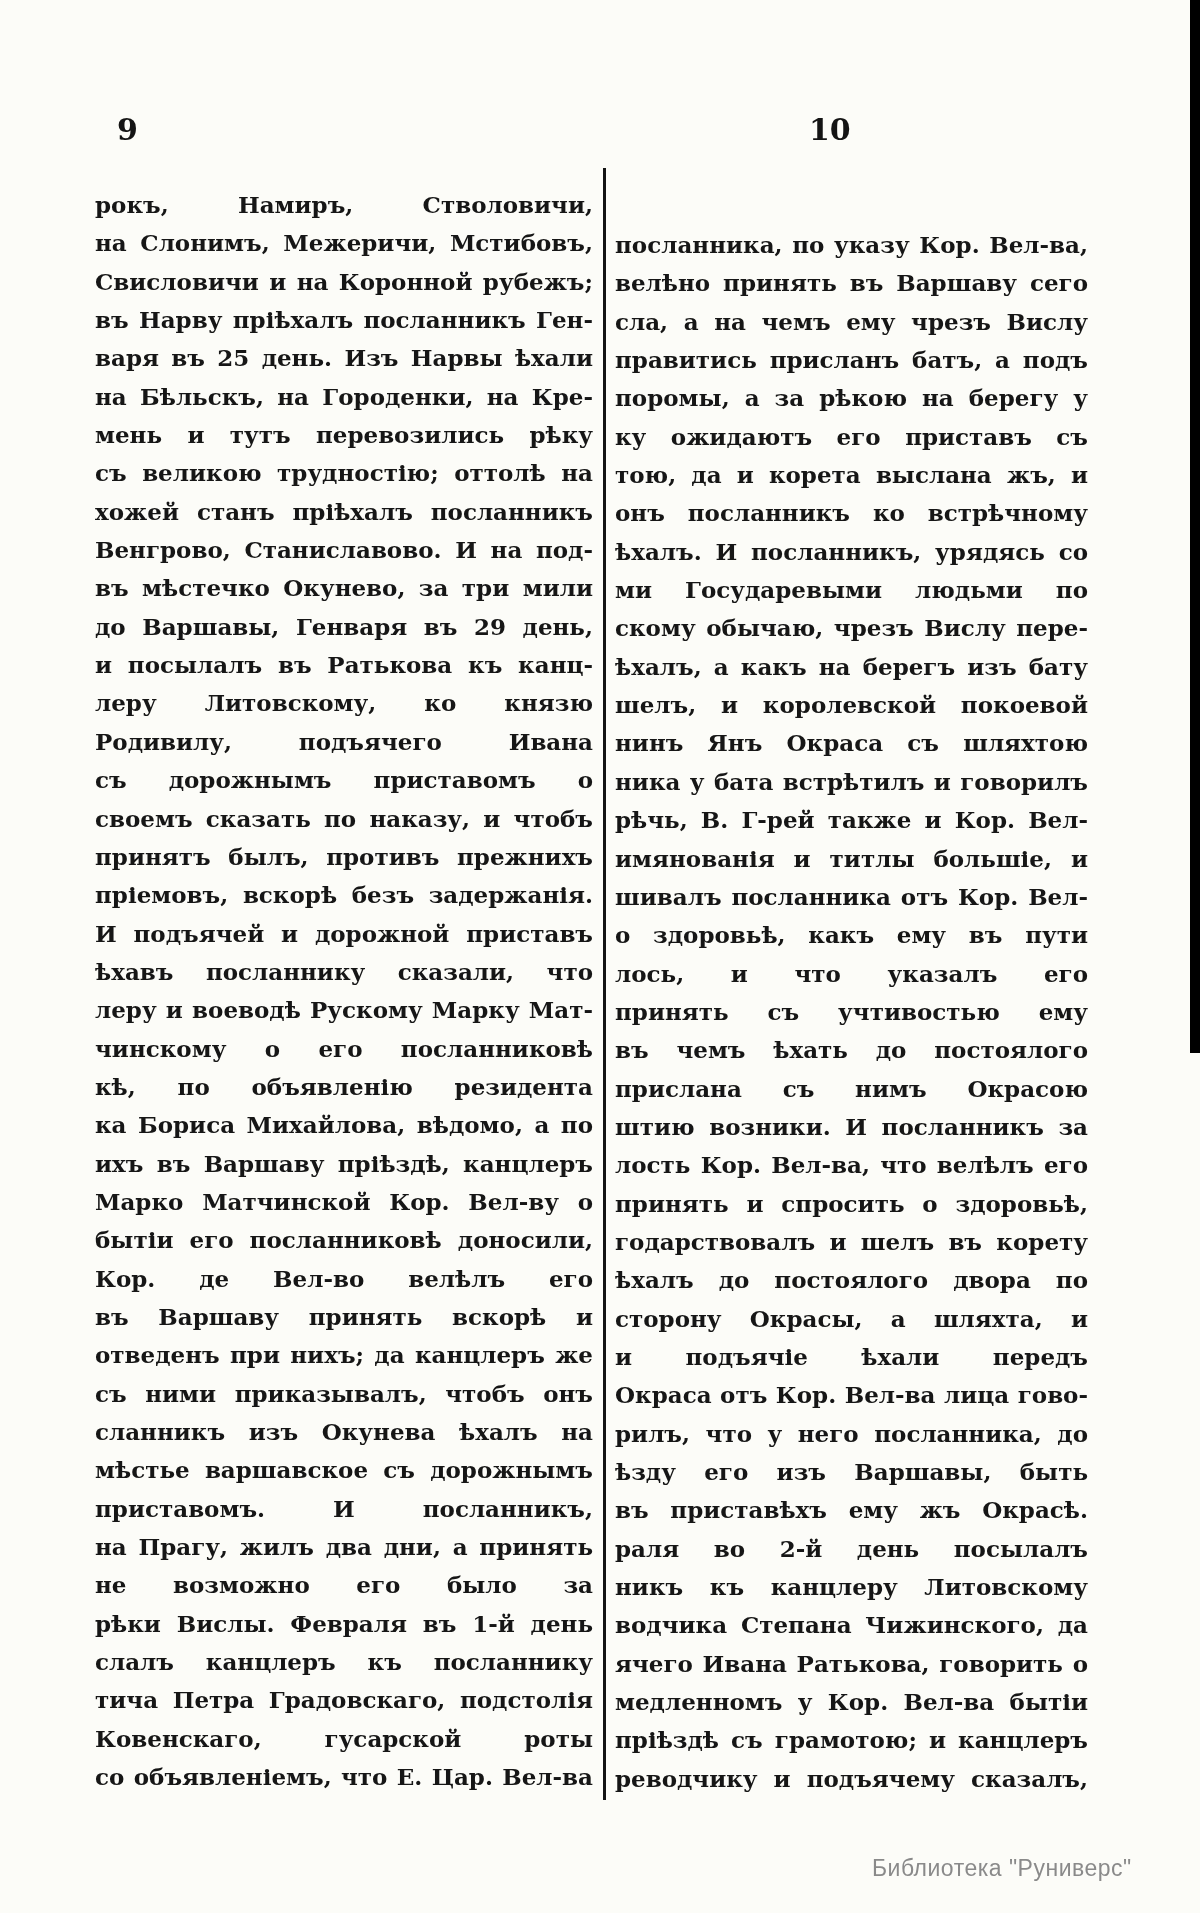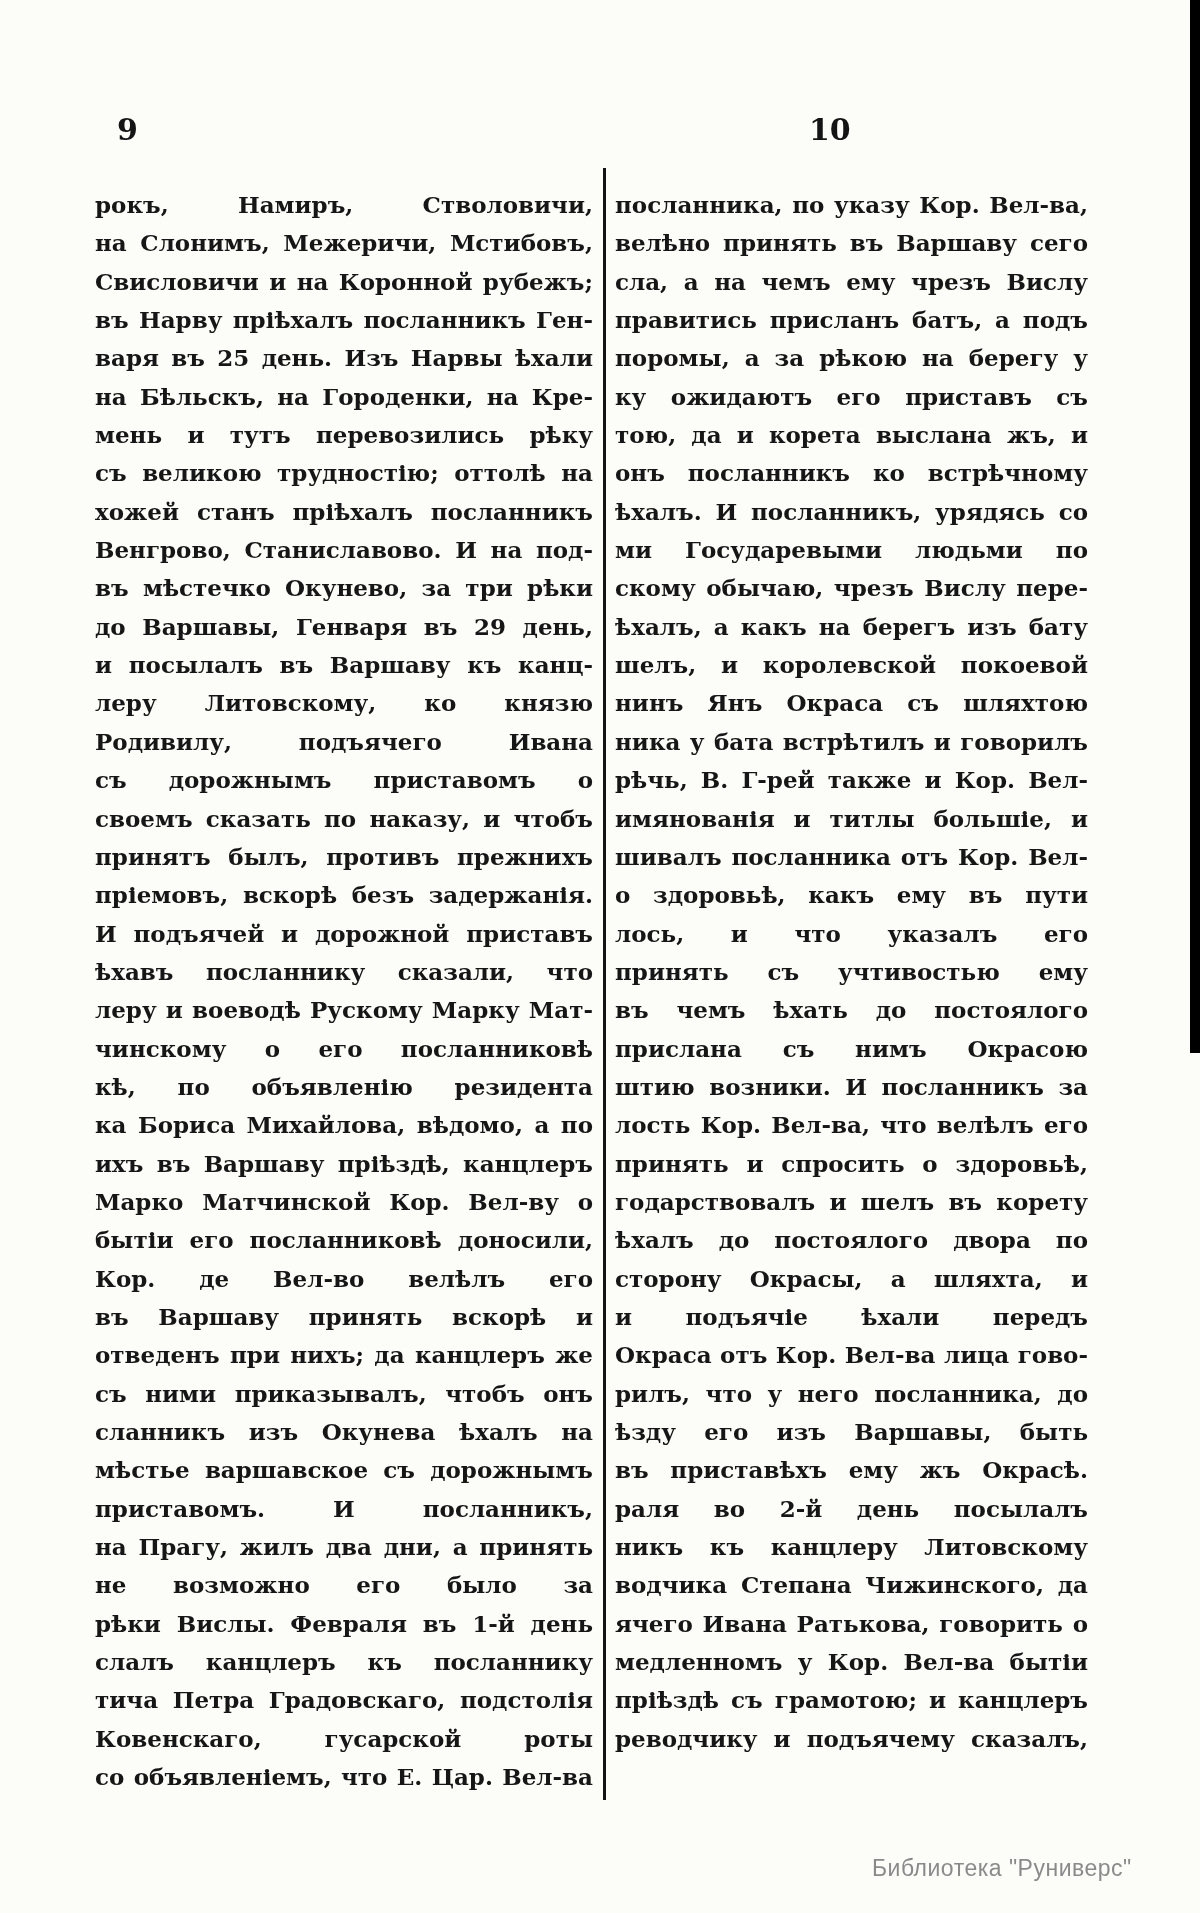--- a/index.html
+++ b/index.html
@@ -24,21 +24,21 @@
     line-height: 34px;
     color: #141414;
   }
   .page-number.left { left: 117px; }
   .page-number.right { left: 809px; }
   .column {
     position: absolute;
     top: 186px;
   }
   .column.left  { left: 95px;  width: 498px; }
-  .column.right { left: 615px; width: 473px; }
+  .column.right { left: 615px; width: 473px; margin-top: 40px; }
   .line {
     height: 38.35px;
     line-height: 38.35px;
     font-size: 23px;
     font-weight: 700;
     text-align: justify;
     text-align-last: justify;
     white-space: normal;
     overflow: hidden;
   }
@@ -83,23 +83,23 @@
       <div class="line">рокъ, Намиръ, Стволовичи, Полонку,</div>
       <div class="line">на Слонимъ, Межеричи, Мстибовъ,</div>
       <div class="line">Свисловичи и на Коронной рубежъ;</div>
       <div class="line">въ Нарву пріѣхалъ посланникъ Ген-</div>
       <div class="line">варя въ 25 день. Изъ Нарвы ѣхали</div>
       <div class="line">на Бѣльскъ, на Городенки, на Кре-</div>
       <div class="line">мень и тутъ перевозились рѣку Бугъ</div>
       <div class="line">съ великою трудностію; оттолѣ на</div>
       <div class="line">хожей станъ пріѣхалъ посланникъ</div>
       <div class="line">Венгрово, Станиславово. И на под-</div>
-      <div class="line">въ мѣстечко Окунево, за три рѣки</div>
+      <div class="line">въ мѣстечко Окунево, за три мили</div>
       <div class="line">до Варшавы, Генваря въ 29 день,</div>
-      <div class="line">и посылалъ въ Варшаву къ канц-</div>
+      <div class="line">и посылалъ въ Ратькова къ канц-</div>
       <div class="line">леру Литовскому, ко князю Доминику</div>
       <div class="line">Родивилу, подъячего Ивана Ратькова</div>
       <div class="line">съ дорожнымъ приставомъ о пріѣздѣ</div>
       <div class="line">своемъ сказать по наказу, и чтобъ</div>
       <div class="line">принятъ былъ, противъ прежнихъ</div>
       <div class="line">пріемовъ, вскорѣ безъ задержанія.</div>
       <div class="line">И подъячей и дорожной приставъ прі-</div>
       <div class="line">ѣхавъ посланнику сказали, что канц-</div>
       <div class="line">леру и воеводѣ Рускому Марку Мат-</div>
       <div class="line">чинскому о его посланниковѣ присыл-</div>

